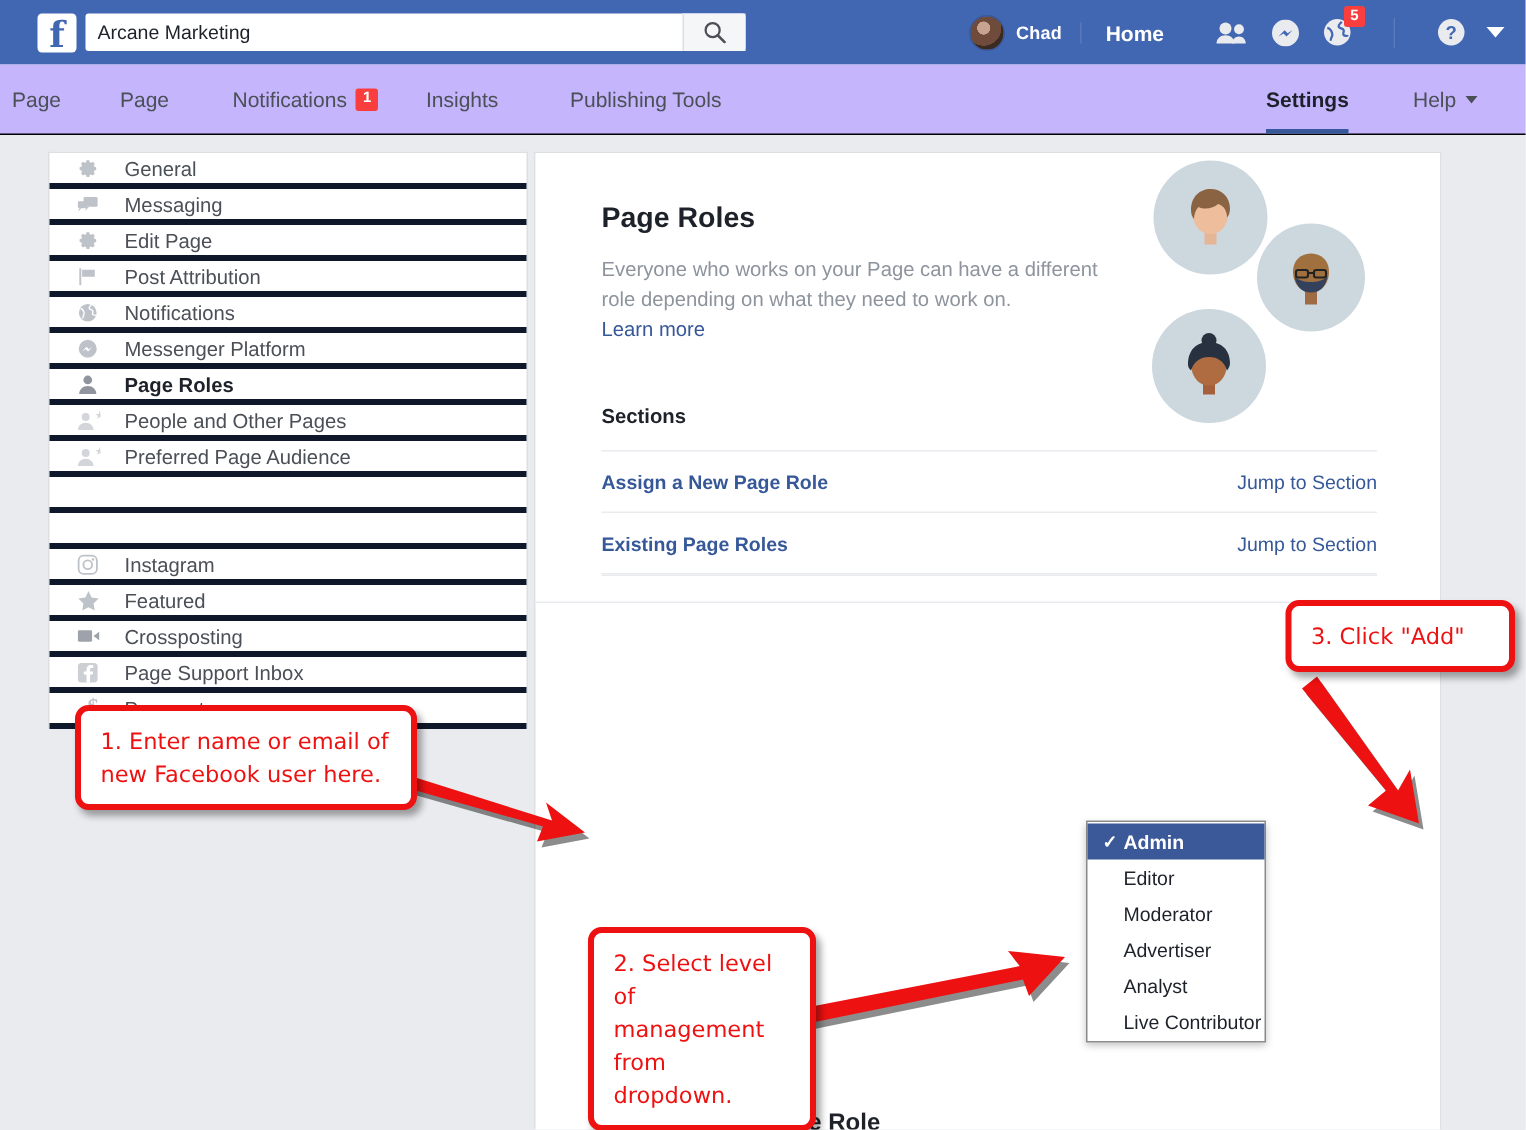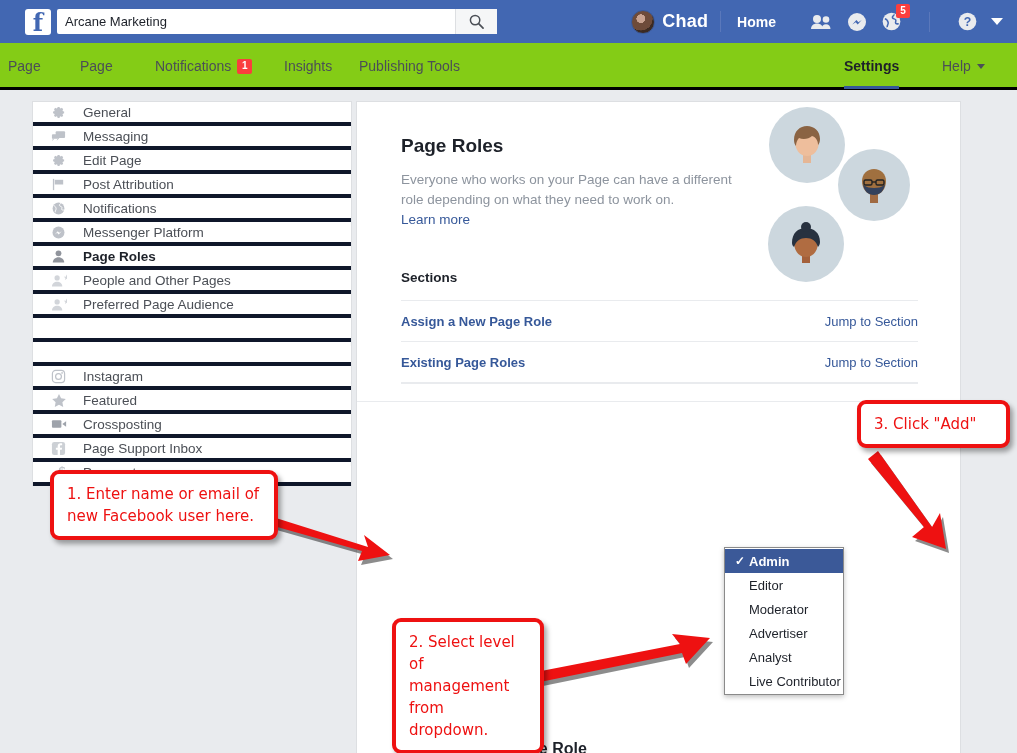--- a/index.html
+++ b/index.html
@@ -42,21 +42,21 @@
   .nav-right {
     position: absolute; right: 14px; top: 0; height: 43px;
     display: flex; align-items: center; gap: 0;
   }
   .nav-avatar {
     width: 24px; height: 24px; border-radius: 50%;
     background: radial-gradient(circle at 40% 35%, #c9a391 0 22%, #6e4b3a 23% 60%, #3b2a22 61% 100%);
     border: 1px solid #3b5998; margin-right: 7px;
   }
   .nav-name {
-    color: #fff; font-size: 18px; font-weight: bold; letter-spacing: .2px;
+    color: #fff; font-size: 12px; font-weight: bold; letter-spacing: .2px;
     padding-right: 12px; border-right: 1px solid #5a78bb; cursor: pointer;
   }
   .nav-home {
     color: #fff; font-size: 14px; font-weight: bold; padding: 0 16px; cursor: pointer;
   }
   .nav-icons { display: flex; align-items: center; gap: 16px; margin-left: 18px; }
   .nav-ic { position: relative; cursor: pointer; display: flex; align-items: center; }
   .badge {
     position: absolute; top: -8px; right: -9px; background: #fa3e3e; color: #fff;
     font-size: 10px; font-weight: bold; line-height: 13px; min-width: 14px;
@@ -64,21 +64,21 @@
   }
   .nav-sep { width: 1px; height: 20px; background: #5a78bb; margin: 0 12px; }
   .nav-caret {
     width: 0; height: 0; border-left: 6px solid transparent; border-right: 6px solid transparent;
     border-top: 7px solid #fff; margin-left: 14px; cursor: pointer;
   }
 
   
   #pagenav {
     position: absolute; left: 0; top: 43px; width: 1017px; height: 47px;
-    background: #84cc16; border-bottom: 3px solid #000000;
+    background: #c4b5fd; border-bottom: 1px solid #000000;
   }
   .pagenav-inner { position: relative; height: 100%; }
   .pn-item {
     position: absolute; top: 0; height: 46px; display: flex; align-items: center;
     font-size: 14px; color: #4b4f56; cursor: pointer; white-space: nowrap;
   }
   .pn-item.active { color: #1d2129; font-weight: bold; }
   .pn-item.active::after {
     content: ""; position: absolute; left: 0; right: 0; bottom: 0;
     height: 3px; background: #365899;
@@ -234,21 +234,21 @@
     <div class="pn-item" style="left:80px">
       <span>Page</span>
     </div>
     <div class="pn-item" style="left:155px">
       <span>Notifications</span>
       <span class="pn-badge">1</span>
     </div>
     <div class="pn-item" style="left:284px">
       <span>Insights</span>
     </div>
-    <div class="pn-item" style="left:359px">
+    <div class="pn-item" style="left:380px">
       <span>Publishing Tools</span>
     </div>
     <div class="pn-item active" style="left:844px">
       <span>Settings</span>
     </div>
     <div class="pn-item" style="left:942px">
       <span>Help</span>
       <span class="pn-caret"></span>
     </div>
   </div>

